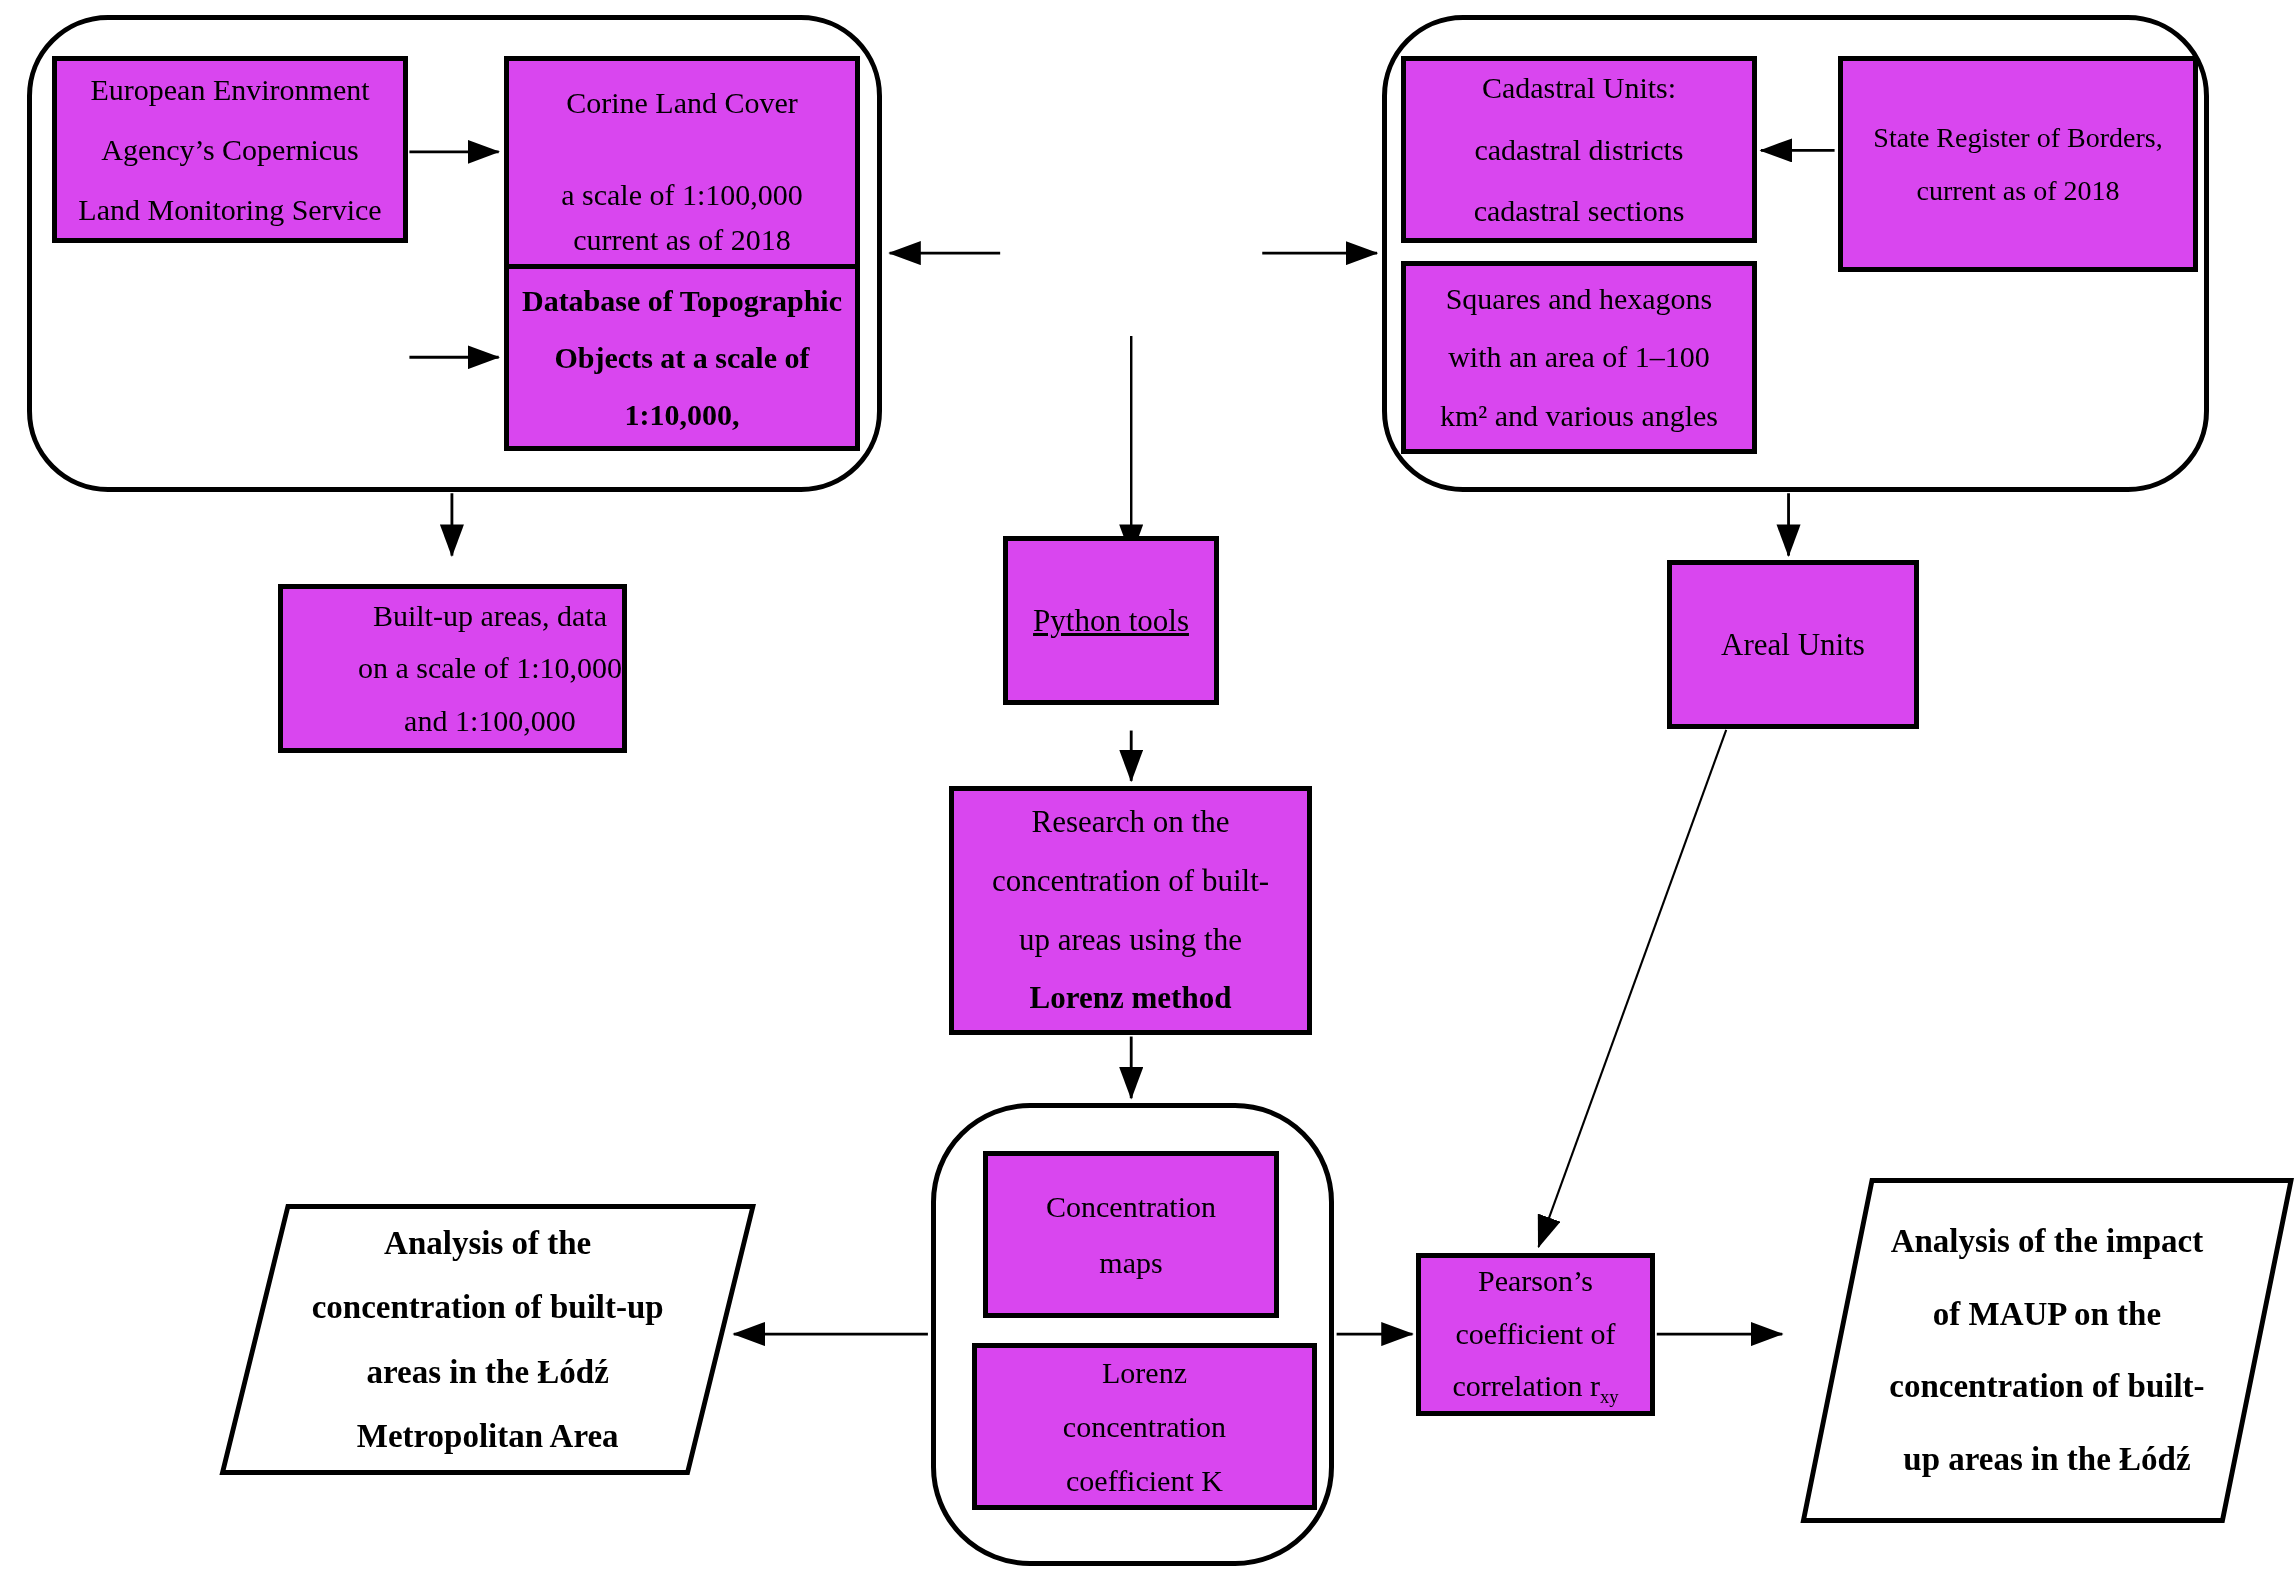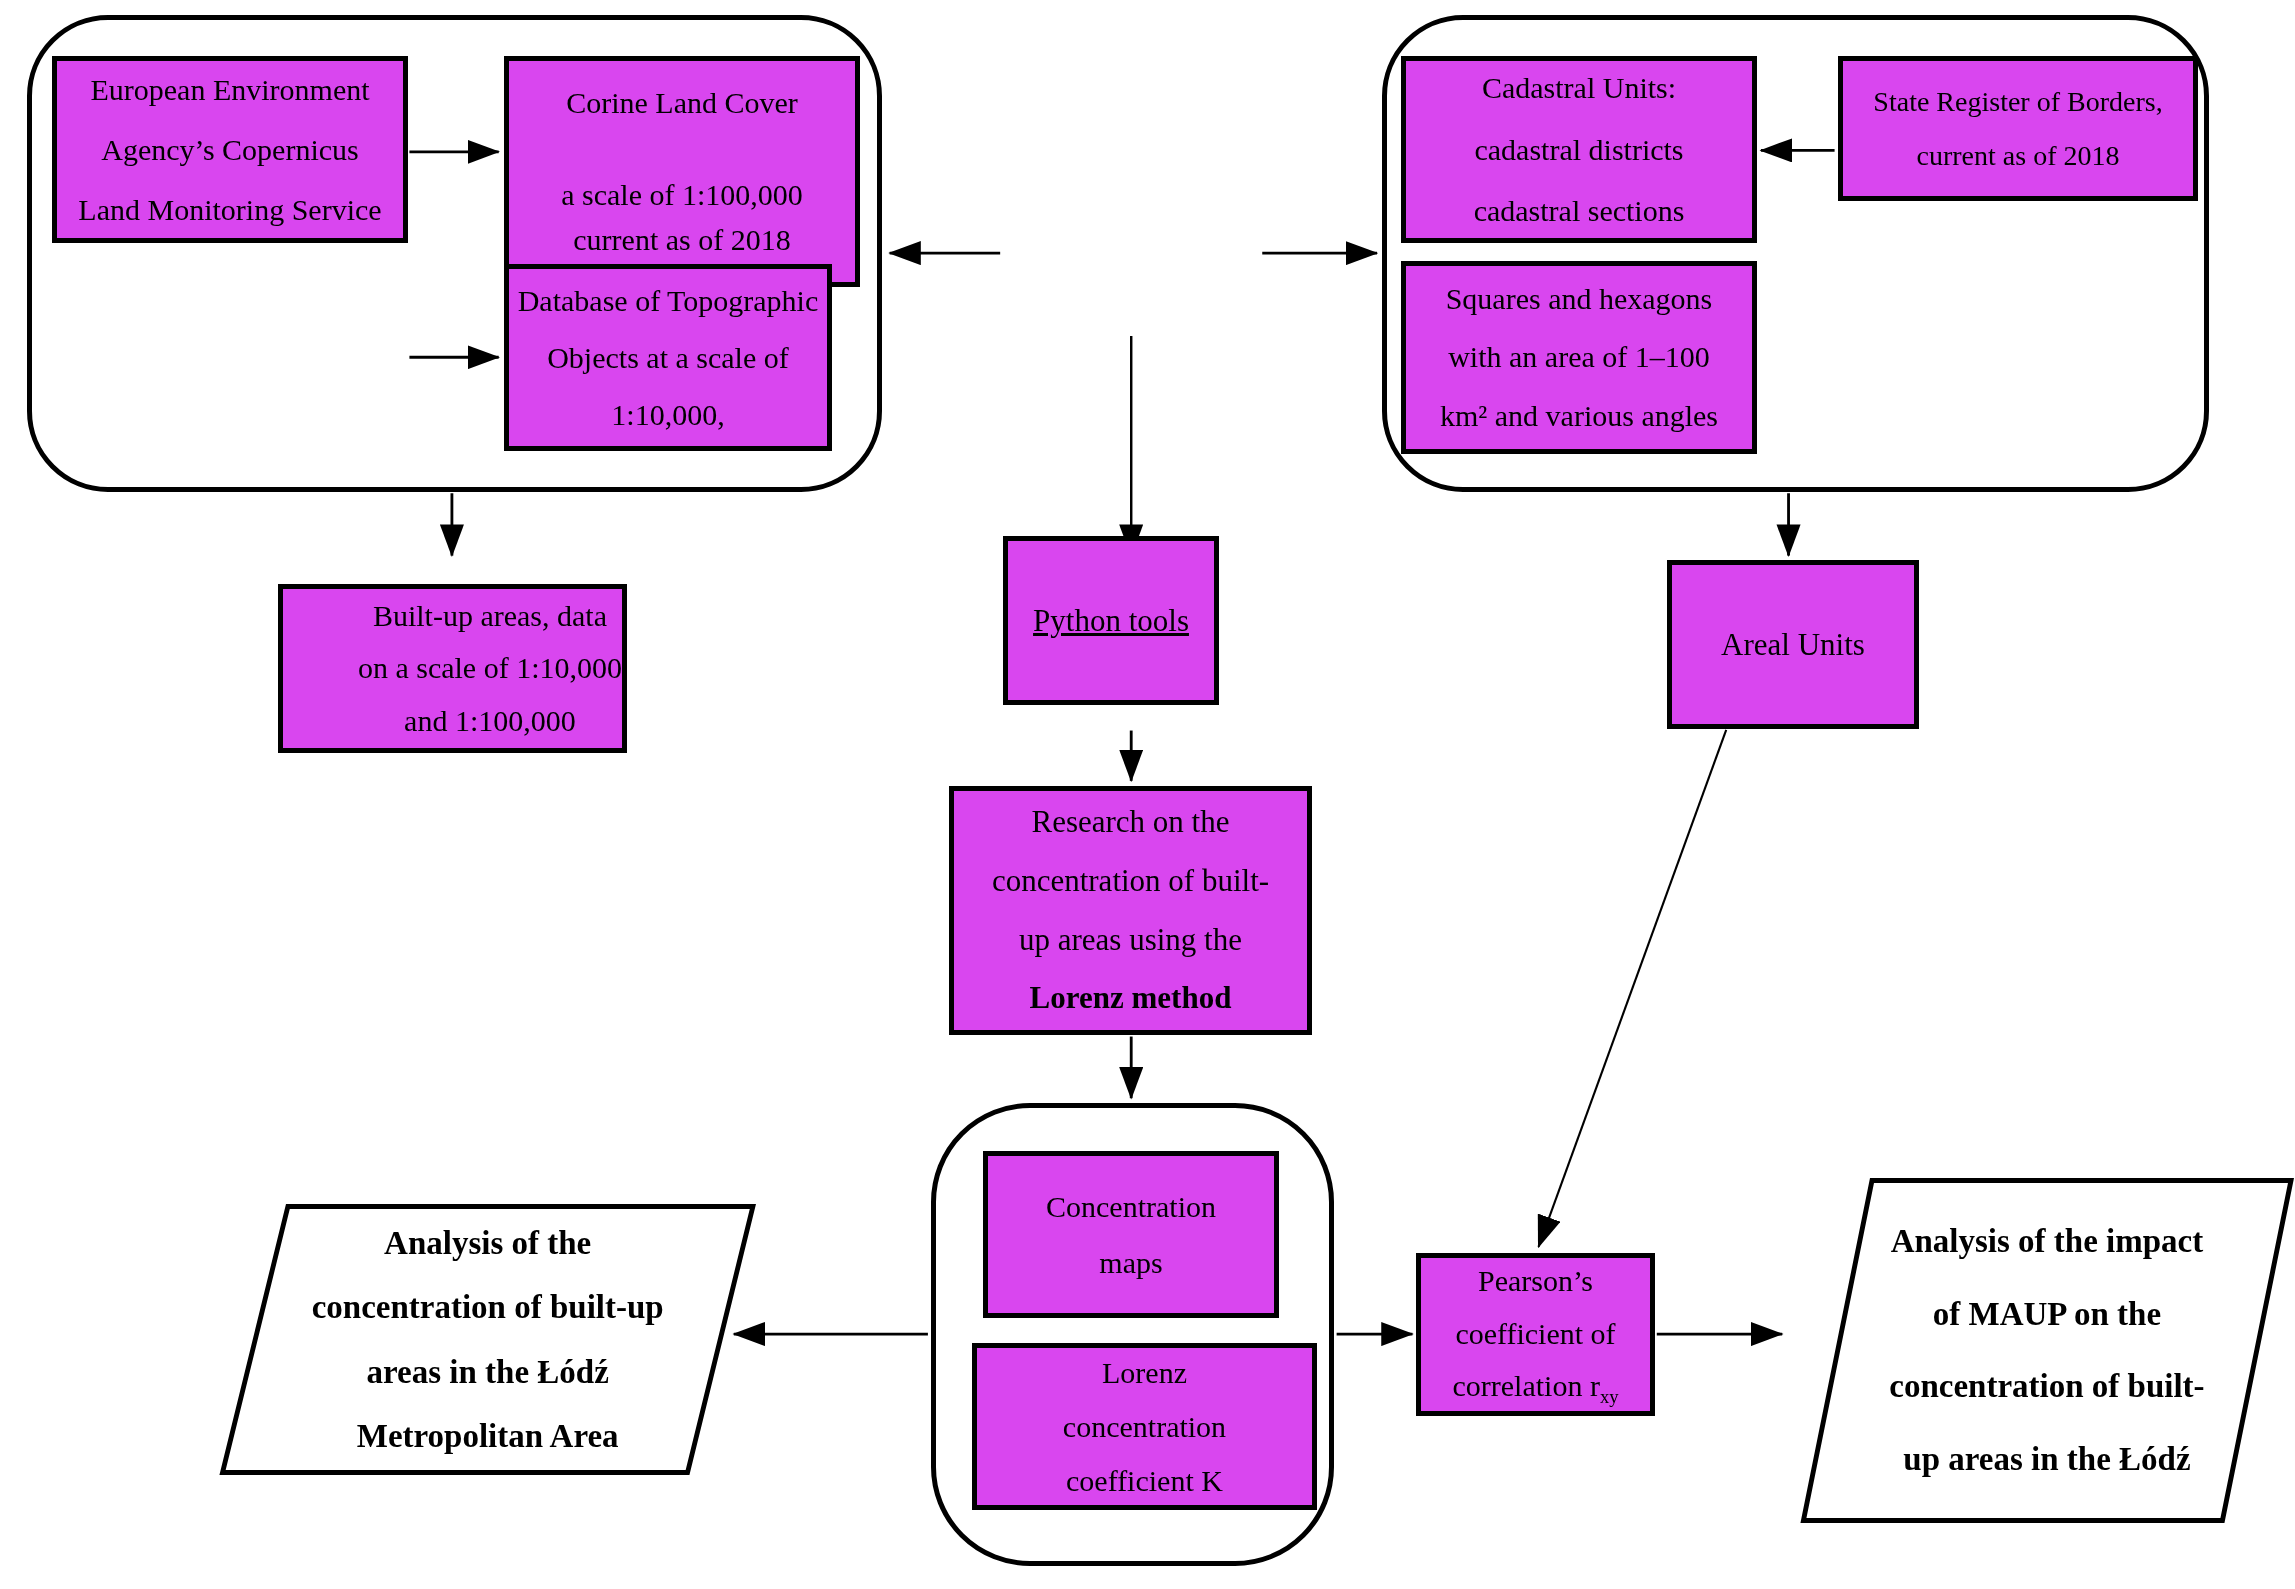--- a/index.html
+++ b/index.html
@@ -56,24 +56,24 @@
     font-size: 33px;
   }
   
   .n-container-sources   { left: 27px;   top: 15px;   width: 855px; height: 477px; }
   .n-container-units     { left: 1382px; top: 15px;   width: 827px; height: 477px; }
   .n-container-results   { left: 931px; top: 1103px; width: 403px;  height: 463px; border-radius: 99px; }
 
   .n-eea        { left: 52px;   top: 56px;   width: 356px; height: 187px; line-height: 2.0; }
   .n-corine     { left: 504px;  top: 56px;   width: 356px; height: 231px; line-height: 1.52; }
   .n-head       { left: 52px;   top: 264px;  width: 356px; height: 187px; line-height: 1.52; }
-  .n-database   { left: 504px;  top: 264px;  width: 328px; height: 187px; line-height: 1.9; }
+  .n-database   { left: 504px;  top: 264px;  width: 356px; height: 187px; line-height: 1.9; font-weight: bold; }
   .n-gis        { left: 1003px; top: 172px;  width: 256px; height: 162px; font-size: 31px; line-height: 1.75; }
   .n-cadastral  { left: 1401px; top: 56px;   width: 356px; height: 187px; line-height: 2.05; }
-  .n-state      { left: 1838px; top: 56px;   width: 360px; height: 145px; font-size: 28px; line-height: 1.9; }
+  .n-state      { left: 1838px; top: 56px;   width: 360px; height: 216px; font-size: 28px; line-height: 1.9; }
   .n-squares    { left: 1401px; top: 261px;  width: 356px; height: 193px; line-height: 1.95; }
   .n-builtup    { left: 278px;  top: 584px;  width: 349px; height: 169px; line-height: 1.75; justify-content: flex-end; }
   .n-python     { left: 1003px; top: 536px;  width: 216px; height: 169px; font-size: 31px; text-decoration: underline; }
   .n-areal      { left: 1667px; top: 560px;  width: 252px; height: 169px; font-size: 31px; }
   .n-research   { left: 949px; top: 786px; width: 363px; height: 249px; font-size: 31px; line-height: 1.9; }
   .n-research .bold { display: block; font-weight: bold; }
   .n-concmaps   { left: 983px; top: 1151px; width: 296px; height: 167px; line-height: 1.85; }
   .n-lorenzk    { left: 948px; top: 1343px; width: 345px; height: 167px; line-height: 1.8; margin-left: 24px; }
   .n-pearson    { left: 1416px; top: 1253px; width: 239px; height: 163px; line-height: 1.75; }
   .n-pearson sub { font-size: 0.62em; }

